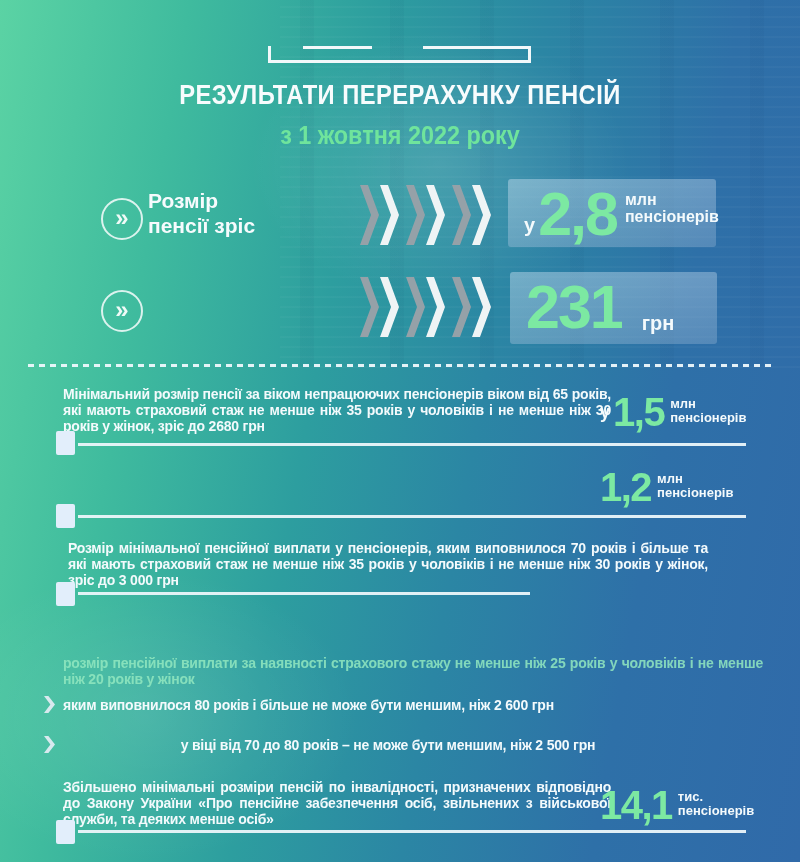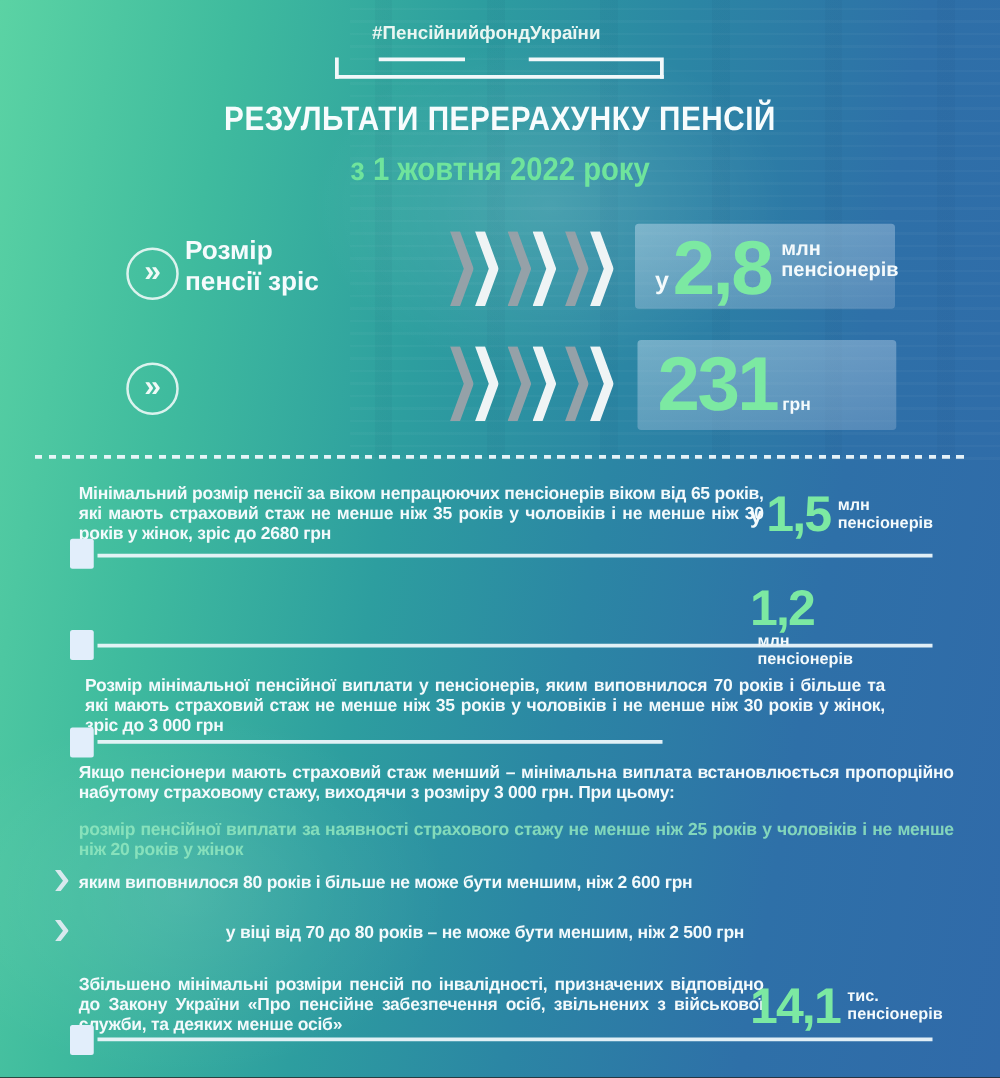--- a/index.html
+++ b/index.html
@@ -33,21 +33,21 @@
   .hl-label{ color:#f6fbfd; font-size:21px; font-weight:700; line-height:25px; white-space:pre-line; }
   .chevrons{ display:flex; gap:1px; align-items:center; }
   .chev{ width:19px; height:60px; clip-path:polygon(0 0,42% 0,100% 50%,42% 100%,0 100%,58% 50%); }
   .chev.gray{ background:#95a1a8; } .chev.white{ background:#eff4f5; }
   .chev.pair{ margin-left:6px; }
   .stat-box{ display:flex; padding:10px 0 0 16px; border-radius:3px;
     background:linear-gradient(170deg, rgba(202,224,241,.45) 0%, rgba(146,178,210,.38) 100%); }
   .box-prefix{ font-size:20px; font-weight:700; color:#f4fafc; align-self:flex-end; margin:0 3px 10px 0;}
   .box-value{ font-size:61px; font-weight:700; color:#7ce9a2; line-height:.84; letter-spacing:-2px;}
   .box-unit{ font-size:16px; line-height:17px; font-weight:700; color:#f4fafc; white-space:pre-line; margin:2px 0 0 8px;}
-  .box-unit.bottom{ align-self:flex-end; margin:0 0 12px 4px; font-size:14px;}
+  .box-unit.bottom{ align-self:flex-end; margin:0 0 12px 20px; font-size:20px;}
   
   .dashes{ left:28px; top:364px; width:744px; height:3px;
     background:repeating-linear-gradient(90deg, rgba(238,248,252,.95) 0 6px, transparent 6px 11px); }
   
   .body-text{ color:#f3fafc; font-weight:700; font-size:14px; line-height:16px;
     text-align:justify; letter-spacing:-.2px; }
   .subnote{ color:rgba(146,231,192,.85); }
   .marker-square{ width:19px; height:24px; background:#e2eefb; border-radius:2px; }
   .marker-line{ height:3px; background:rgba(235,245,250,.95); }
   .sec-stat{ display:flex; }
@@ -60,21 +60,20 @@
 </head>
 <body>
 
 <div class="canvas">
 
   <div class="abs tex-screen"></div>
   <div class="abs tex-cols"></div>
   <div class="abs tex-glow"></div>
   <div class="abs tex-bottom"></div>
 
-  <div class="abs hashtag">#ПенсійнийфондУкраїни</div>
   <div class="abs" style="left:268px; top:46px; width:263px; height:17px;">
     <div class="frame-bar" style="left:0; bottom:0; width:263px; height:3px;"></div>
     <div class="frame-bar" style="left:0; top:0; width:3px; height:17px;"></div>
     <div class="frame-bar" style="right:0; top:0; width:3px; height:17px;"></div>
     <div class="frame-bar" style="left:35px; top:0; width:69px; height:3px;"></div>
     <div class="frame-bar" style="left:155px; top:0; width:105px; height:3px;"></div>
   </div>
   <h1 class="abs title">РЕЗУЛЬТАТИ ПЕРЕРАХУНКУ ПЕНСІЙ</h1>
   <div class="abs subtitle">з 1 жовтня 2022 року</div>
 
@@ -119,33 +118,32 @@
   <div class="abs body-text" style="left:63px; top:386px; width:548px;">Мінімальний розмір пенсії за віком непрацюючих пенсіонерів віком від 65 років, які мають страховий стаж не менше ніж 35 років у чоловіків і не менше ніж 30 років у жінок, зріс до 2680 грн</div>
   <div class="abs sec-stat" style="left:600px; top:395px;">
     <span class="sec-prefix">у</span>
     <span class="sec-value">1,5</span>
     <span class="sec-unit">млн
 пенсіонерів</span>
   </div>
   <div class="abs marker-square" style="left:56px; top:431px;"></div>
   <div class="abs marker-line" style="left:78px; top:443px; width:668px;"></div>
 
-  <div class="abs sec-stat" style="left:600px; top:470px;flex-direction:column;">
+  <div class="abs sec-stat" style="left:600px; top:470px;">
     <span class="sec-value">1,2</span>
     <span class="sec-unit">млн
 пенсіонерів</span>
   </div>
   <div class="abs marker-square" style="left:56px; top:504px;"></div>
   <div class="abs marker-line" style="left:78px; top:515px; width:668px;"></div>
 
   <div class="abs body-text" style="left:68px; top:540px; width:640px;">Розмір мінімальної пенсійної виплати у пенсіонерів, яким виповнилося 70 років і більше та які мають страховий стаж не менше ніж 35 років у чоловіків і не менше ніж 30 років у жінок, зріс до 3 000 грн</div>
   <div class="abs marker-square" style="left:56px; top:582px;"></div>
   <div class="abs marker-line" style="left:78px; top:592px; width:452px;"></div>
 
-  <div class="abs body-text" style="left:63px; top:609px; width:700px;">Якщо пенсіонери мають страховий стаж менший – мінімальна виплата встановлюється пропорційно набутому страховому стажу, виходячи з розміру 3 000 грн. При цьому:</div>
   <div class="abs body-text subnote" style="left:63px; top:655px; width:700px;">розмір пенсійної виплати за наявності страхового стажу не менше ніж 25 років у чоловіків і не менше ніж 20 років у жінок</div>
 
   <div class="abs bullet-chev" style="left:44px; top:696px;"></div>
   <div class="abs body-text" style="left:63px; top:697px; width:650px; text-align:left;">яким виповнилося 80 років і більше не може бути меншим, ніж 2 600 грн</div>
   <div class="abs bullet-chev" style="left:44px; top:736px;"></div>
   <div class="abs body-text" style="left:63px; top:737px; width:650px; text-align:center;">у віці від 70 до 80 років – не може бути меншим, ніж 2 500 грн</div>
 
   <div class="abs body-text" style="left:63px; top:779px; width:548px;">Збільшено мінімальні розміри пенсій по інвалідності, призначених відповідно до Закону України «Про пенсійне забезпечення осіб, звільнених з військової служби, та деяких менше осіб»</div>
   <div class="abs sec-stat" style="left:600px; top:788px;">
     <span class="sec-value">14,1</span>

